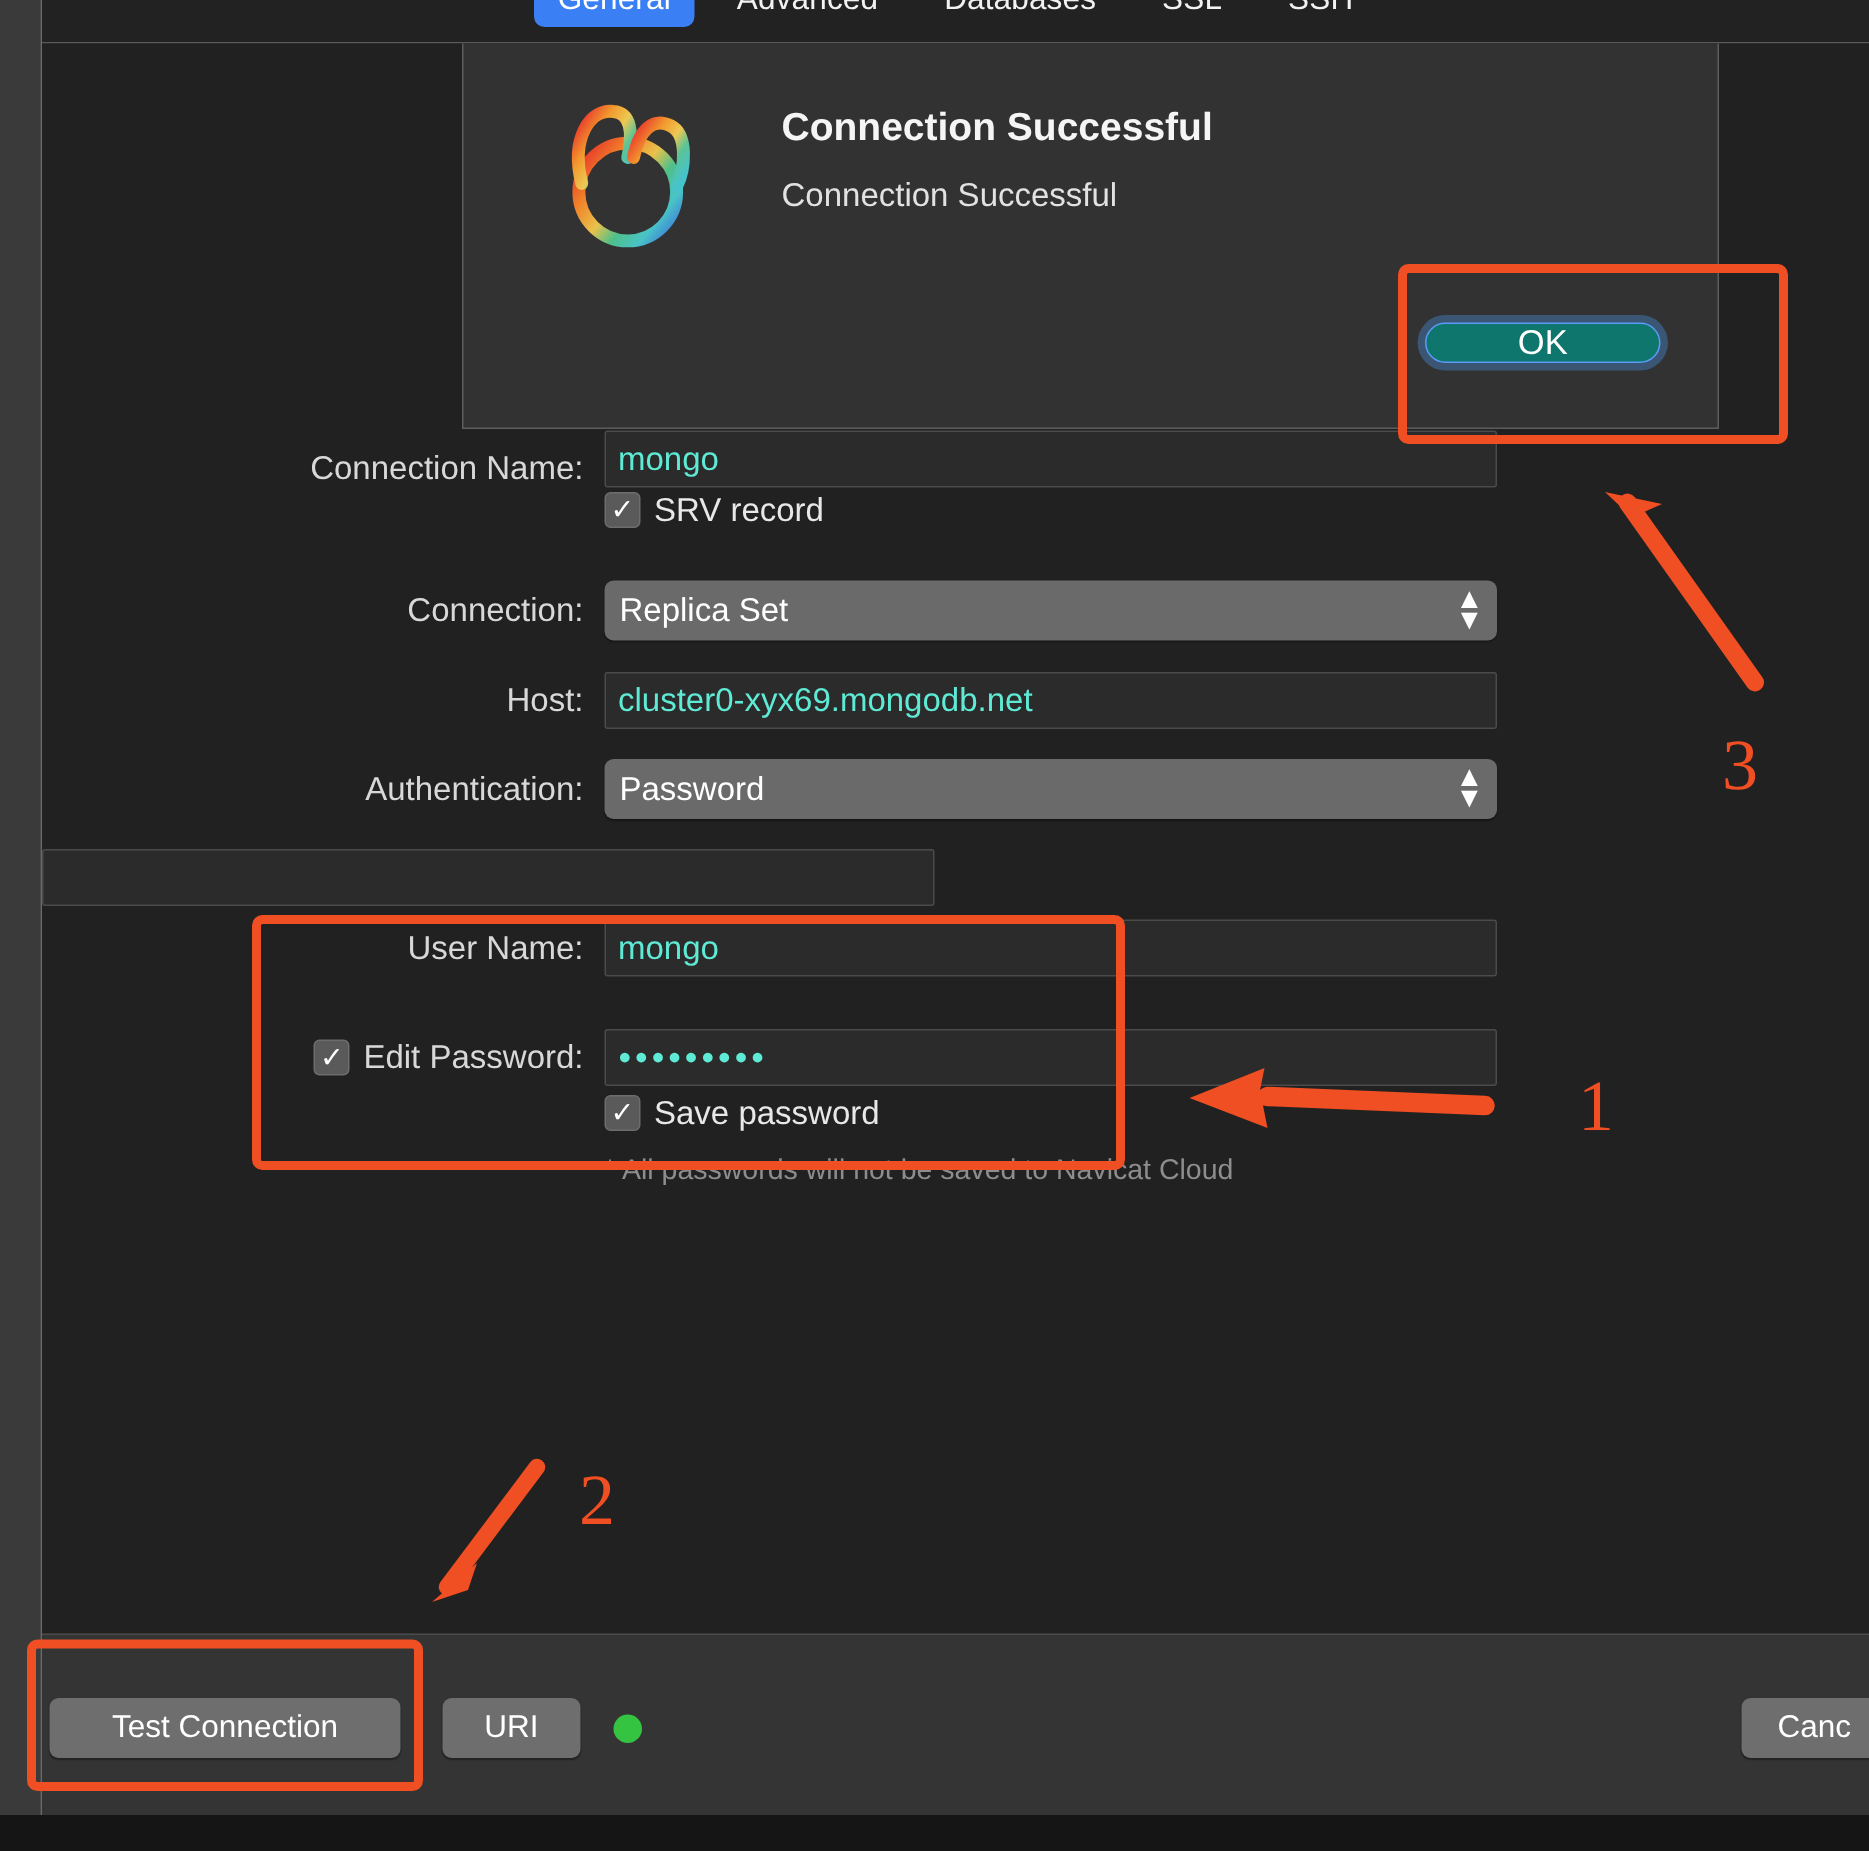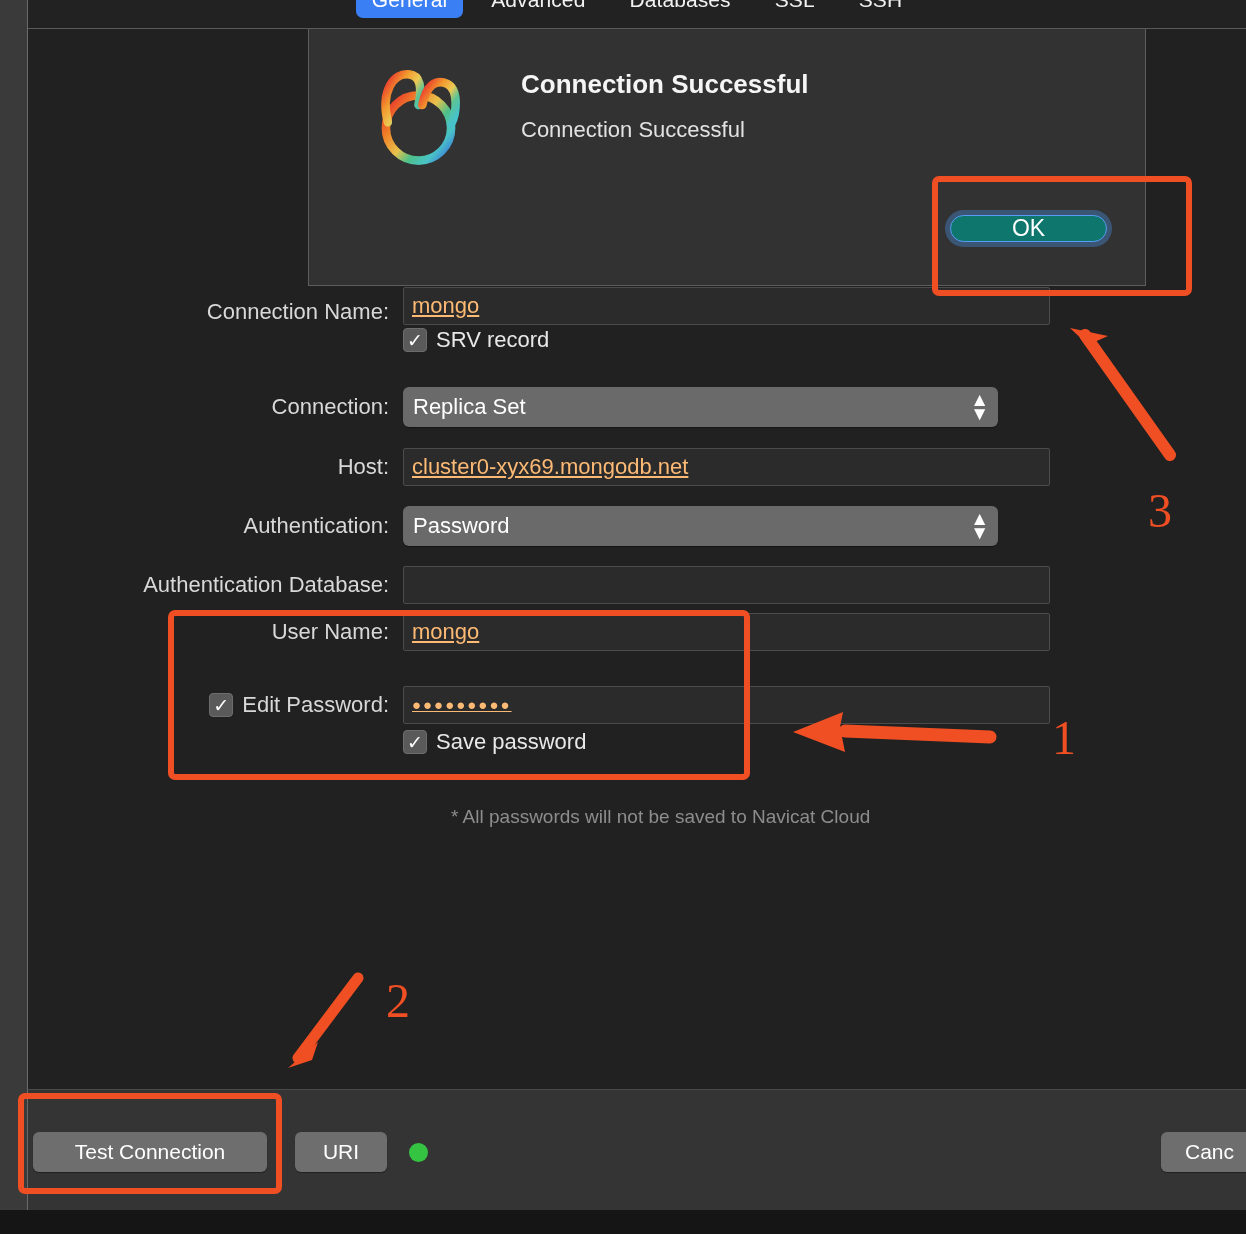--- a/index.html
+++ b/index.html
@@ -56,24 +56,24 @@
   .row {
     position: absolute; left: 0; display: flex; align-items: center;
     width: 1218px; height: 38px;
   }
   .lbl {
     width: 375px; text-align: right; padding-right: 14px;
     font-size: 22px; color: #d8d8d8; white-space: nowrap;
   }
   .field { width: 595px; }
   .txtinput {
-    width: 647px; height: 38px; background: #2b2b2b;
+    width: 595px; height: 38px; background: #2b2b2b;
     border: 1px solid #4b4b4b; border-radius: 2px;
-    color: #fdba74; font-size: 22px; font-family: inherit;
-    padding: 0 8px; line-height: 36px; text-decoration: underline;
+    color: #5eead4; font-size: 22px; font-family: inherit;
+    padding: 0 8px; line-height: 36px;
   }
   .selectbox {
     position: relative; width: 595px; height: 40px;
     background: #6a6a6a; border-radius: 6px;
     color: #ffffff; font-size: 22px;
     display: flex; align-items: center; padding: 0 10px;
     box-shadow: 0 1px 1px rgba(0,0,0,.35);
   }
   .chev {
     position: absolute; right: 9px; top: 50%; transform: translateY(-50%);
@@ -216,21 +216,20 @@
             <span>Password</span>
             <span class="chev">
               <span>▲</span>
                 <span>▼</span>
             </span>
           </div>
         </div>
       </div>
 
       <div class="row" style="top:537px;">
-        <div class="lbl">Authentication Database:</div>
         <div class="field">
           <div class="txtinput"></div>
         </div>
       </div>
 
       <div class="row" style="top:584px;">
         <div class="lbl">User Name:</div>
         <div class="field">
           <div class="txtinput">mongo</div>
         </div>
@@ -247,21 +246,21 @@
       </div>
 
       <div class="row" style="top:694px;">
         <div class="lbl"></div>
         <div class="field cbrow">
           <span class="cbox">✓</span>
           <span class="cblabel">Save password</span>
         </div>
       </div>
 
-      <div class="row" style="top:773px;height:30px;padding-left:48px;">
+      <div class="row" style="top:737px;height:30px;">
         <div class="lbl"></div>
         <div class="field">
           <span class="note">* All passwords will not be saved to Navicat Cloud</span>
         </div>
       </div>
 
     </div>
   </div>
 
   <div class="bottombar">

